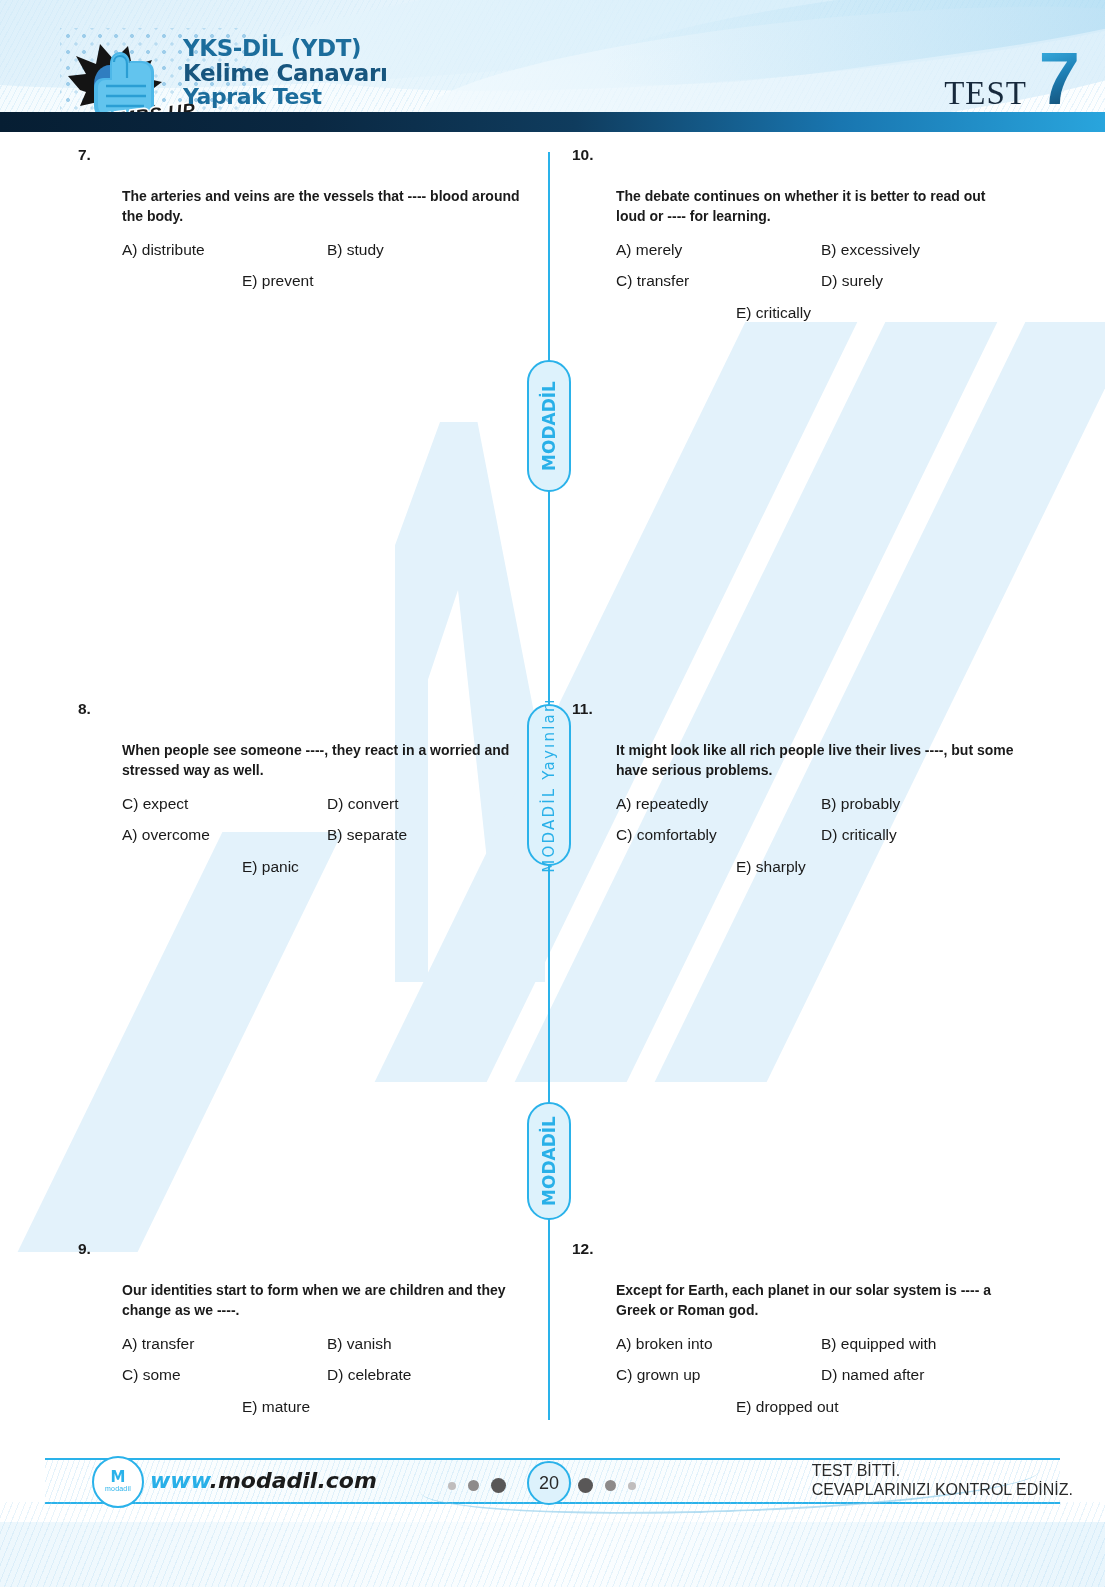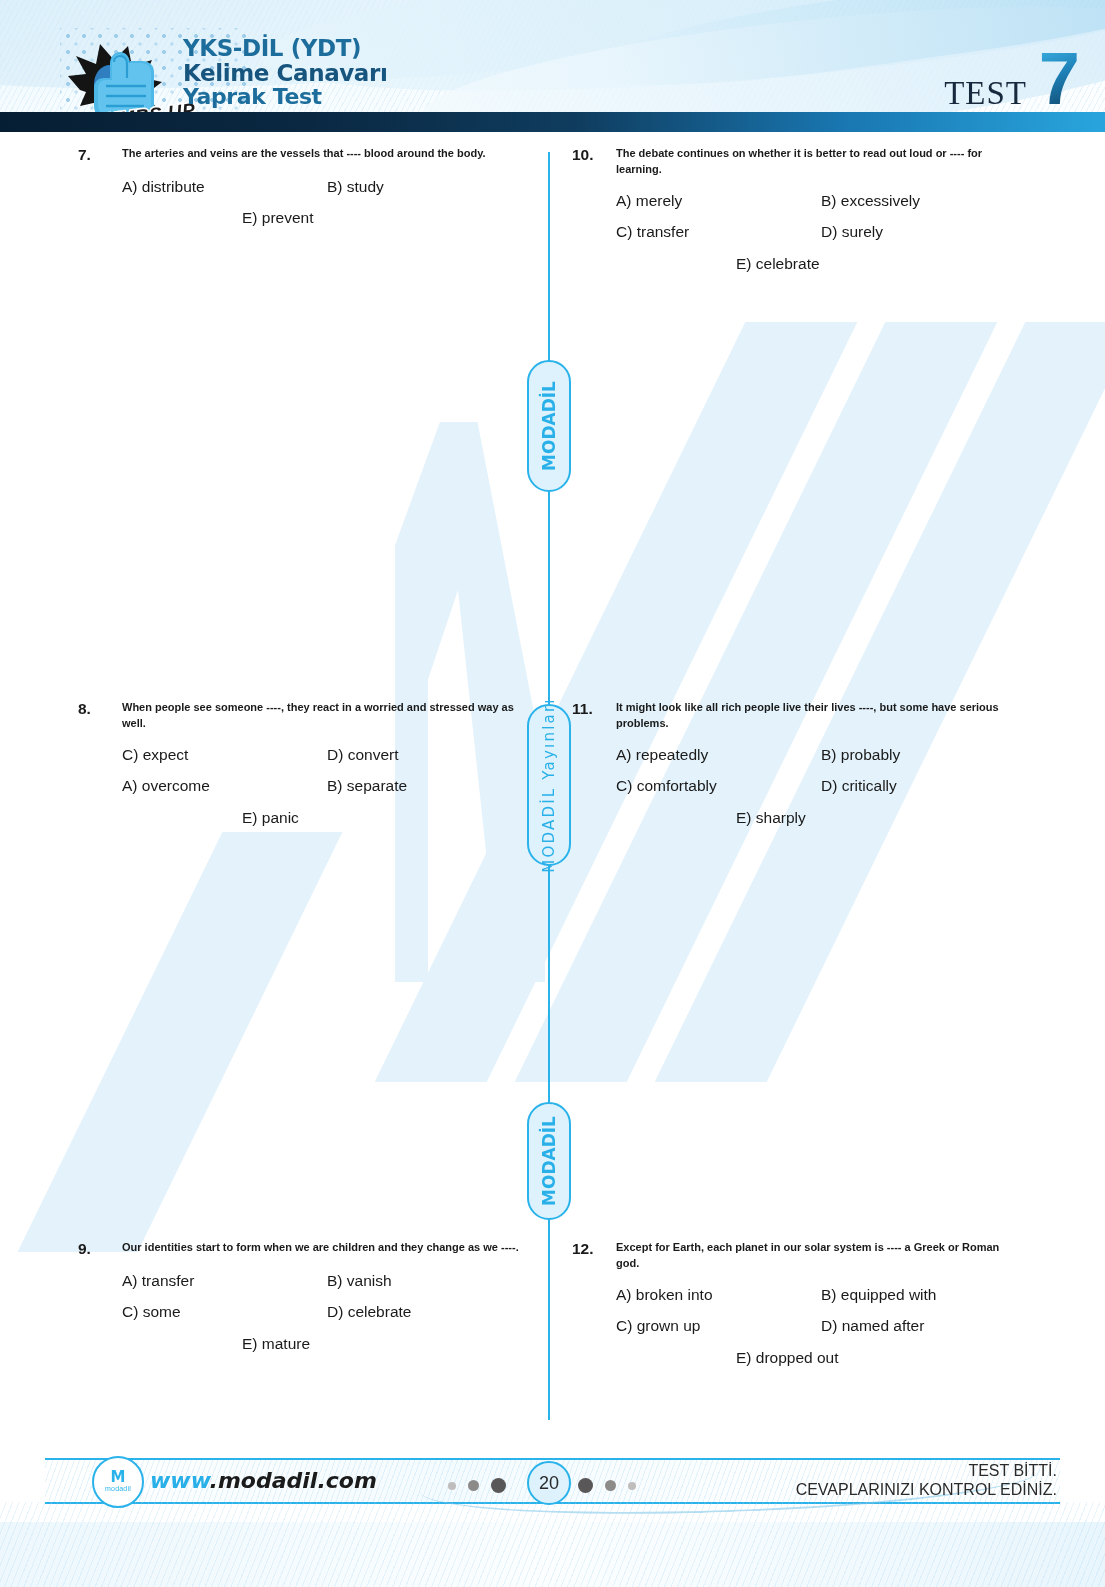--- a/index.html
+++ b/index.html
@@ -115,22 +115,23 @@
   .badge-3{top:950px;height:118px;}
 
   
   .qblock{position:absolute;z-index:4;}
   .q-head{display:flex;align-items:flex-start;}
   .q-num{
     font-weight:bold;font-size:15.5px;color:#1a1a1a;
     width:44px;flex:0 0 44px;
   }
   .q-text{
-    font-weight:bold;font-size:11px;color:#1a1a1a;line-height:1.45;
+    font-weight:bold;font-size:14px;color:#1a1a1a;line-height:1.45;
     width:400px;
+    margin-top:40px;
   }
   .opts{margin-top:12px;margin-left:44px;width:400px;}
   .opt-row{display:flex;margin-bottom:9px;}
   .opt{font-size:15.5px;color:#1a1a1a;line-height:1.45;}
   .opt-a{width:205px;flex:0 0 205px;}
   .opt-b{flex:1;}
   .opt-e{margin-top:1px;margin-left:120px;}
 
   .col-left{left:78px;width:470px;}
   .col-right{left:572px;width:470px;}
@@ -173,21 +174,21 @@
   .d-sm{width:8px;height:8px;background:#c0bdbd;}
   .d-md{width:11px;height:11px;background:#8d8a8a;}
   .d-lg{width:15px;height:15px;background:#595757;}
   .pagenum{
     position:absolute;left:527px;top:29px;width:40px;height:40px;border-radius:50%;
     border:2px solid #2ab2ea;background:#ddf2fc;z-index:4;
     display:flex;align-items:center;justify-content:center;
     font-size:18px;color:#2a2a2a;font-family:"Liberation Sans", sans-serif;
   }
   .ftr-end{
-    position:absolute;right:48px;top:30px;z-index:3;text-align:right;
+    position:absolute;right:32px;top:30px;z-index:3;text-align:left;
     font-size:16px;color:#2a2a2a;line-height:1.18;
     font-family:"Liberation Sans", sans-serif;
   }
   .ftr-waves{position:absolute;left:0;top:70px;width:1105px;height:85px;overflow:hidden;}
   .fw{position:absolute;border-radius:50%;border-bottom:2px solid rgba(120,195,232,.5);}
   .fw1{left:-120px;top:-20px;width:1000px;height:190px;transform:rotate(3deg);}
   .fw2{left:180px;top:10px;width:1100px;height:160px;transform:rotate(-2deg);border-bottom-color:rgba(150,210,238,.55);}
   .fw3{left:-60px;top:30px;width:900px;height:150px;transform:rotate(2deg);border-bottom-color:rgba(180,225,245,.6);}
   .fw-fill{
     position:absolute;left:0;top:20px;width:1105px;height:70px;
@@ -278,21 +279,21 @@
   </div>
   <div class="opts">
     <div class="opt-row">
       <div class="opt opt-a">A) merely</div>
       <div class="opt opt-b">B) excessively</div>
     </div>
     <div class="opt-row">
       <div class="opt opt-a">C) transfer</div>
       <div class="opt opt-b">D) surely</div>
     </div>
-    <div class="opt opt-e">E) celebrate</div>
+    <div class="opt opt-e">E) critically</div>
   </div>
 </div>
 
 <div class="qblock col-left row-2">
   <div class="q-head">
     <div class="q-num">8.</div>
     <div class="q-text">When people see someone ----, they react in a worried and stressed way as well.</div>
   </div>
   <div class="opts">
     <div class="opt-row">

